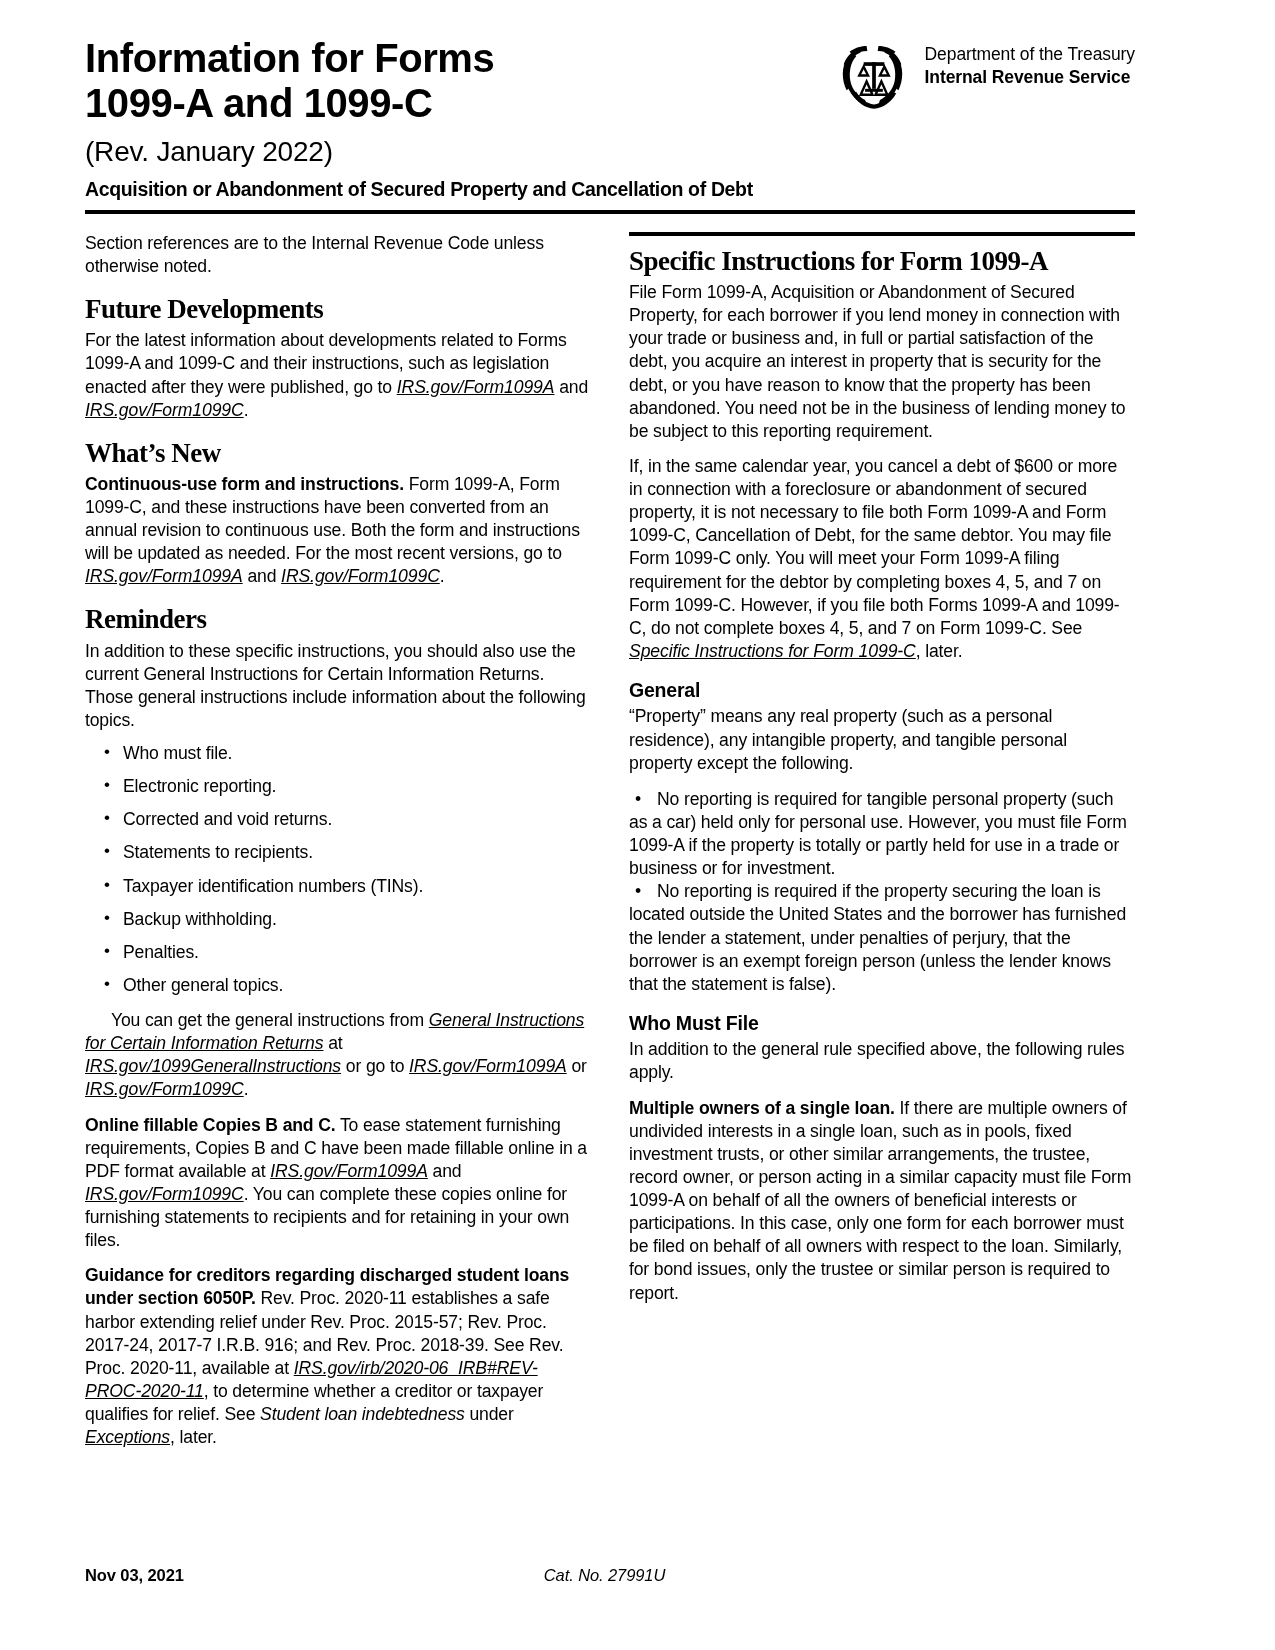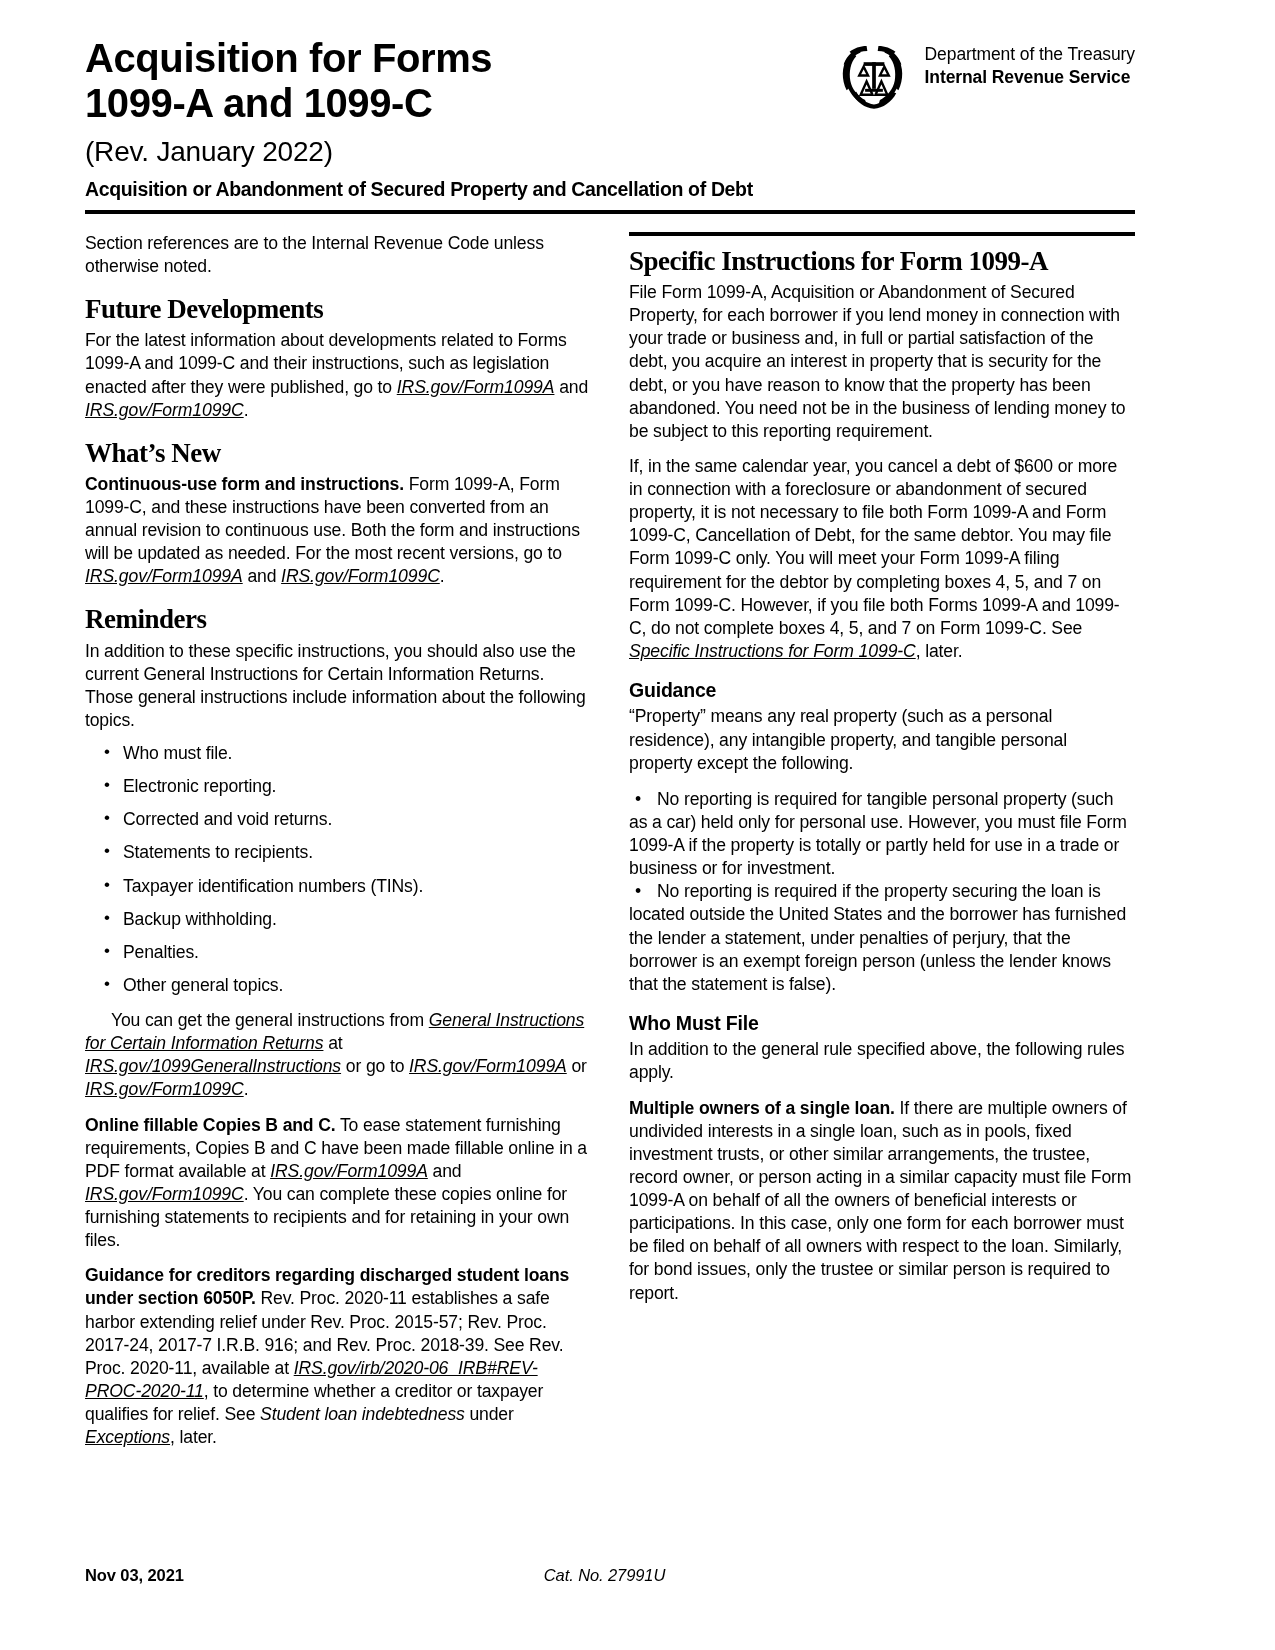--- a/index.html
+++ b/index.html
@@ -187,21 +187,21 @@
   }
 </style>
 </head>
 <body>
 
 <div class="page">
 
   <div class="header">
     <div class="title-block">
       <div class="doc-title">
-        <span>Acquisition for Forms</span><br>
+        <span>Information for Forms</span><br>
         <span>1099-A and 1099-C</span>
       </div>
       <div class="doc-rev">(Rev. January 2022)</div>
       <div class="doc-subtitle">Acquisition or Abandonment of Secured Property and Cancellation of Debt</div>
     </div>
 
     <div class="agency">
       <svg class="irs-seal" viewBox="0 0 100 100">
         <g fill="#000">
 
@@ -275,21 +275,21 @@
     </div>
 
     <div class="col right">
       <div class="col-rule"></div>
 
       <h2 class="sec first">Specific Instructions for Form 1099-A</h2>
       <p class="body">File Form 1099-A, Acquisition or Abandonment of Secured Property, for each borrower if you lend money in connection with your trade or business and, in full or partial satisfaction of the debt, you acquire an interest in property that is security for the debt, or you have reason to know that the property has been abandoned. You need not be in the business of lending money to be subject to this reporting requirement.</p>
 
       <p class="body"><span>If, in the same calendar year, you cancel a debt of $600 or more in connection with a foreclosure or abandonment of secured property, it is not necessary to file both Form 1099-A and Form 1099-C, Cancellation of Debt, for the same debtor. You may file Form 1099-C only. You will meet your Form 1099-A filing requirement for the debtor by completing boxes 4, 5, and 7 on Form 1099-C. However, if you file both Forms 1099-A and 1099-C, do not complete boxes 4, 5, and 7 on Form 1099-C. See </span><i class="link">Specific Instructions for Form 1099-C</i><span>, later.</span></p>
 
-      <h3 class="sub">Guidance</h3>
+      <h3 class="sub">General</h3>
       <p class="body">“Property” means any real property (such as a personal residence), any intangible property, and tangible personal property except the following.</p>
 
       <div class="bullet-group">
         <p class="bullet">No reporting is required for tangible personal property (such as a car) held only for personal use. However, you must file Form 1099-A if the property is totally or partly held for use in a trade or business or for investment.</p>
         <p class="bullet">No reporting is required if the property securing the loan is located outside the United States and the borrower has furnished the lender a statement, under penalties of perjury, that the borrower is an exempt foreign person (unless the lender knows that the statement is false).</p>
       </div>
 
       <h3 class="sub">Who Must File</h3>
       <p class="body">In addition to the general rule specified above, the following rules apply.</p>
 

